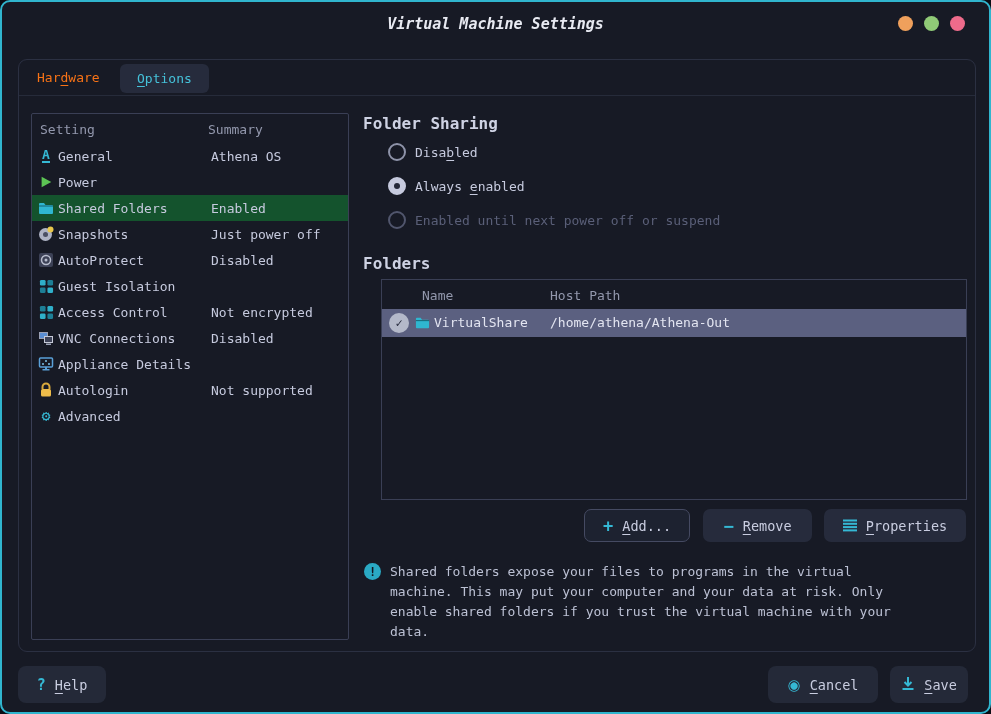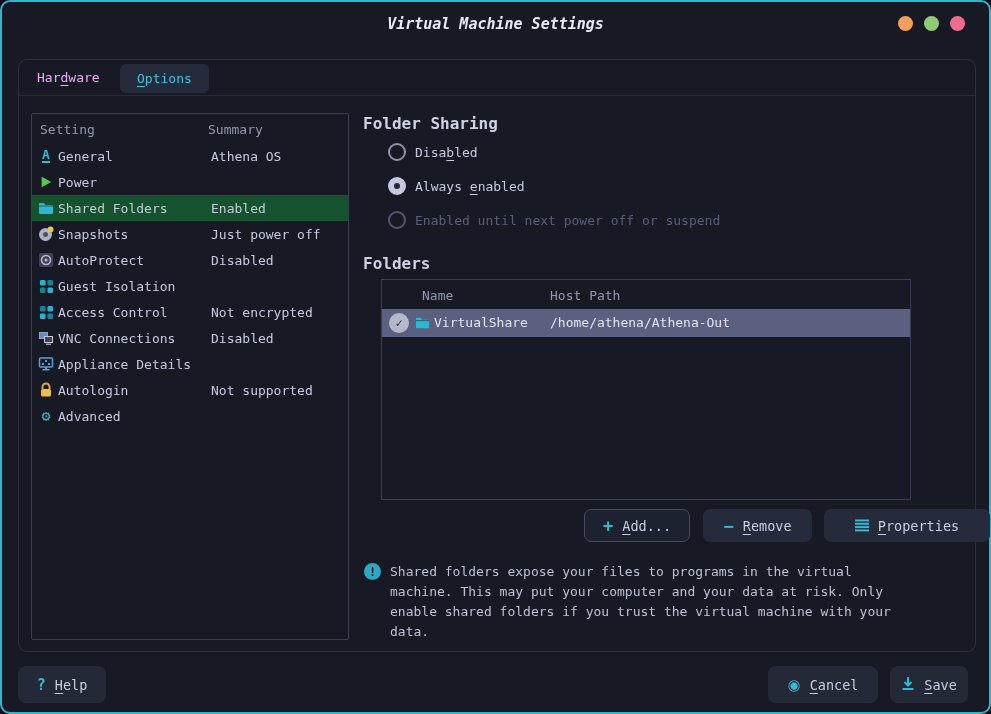--- a/index.html
+++ b/index.html
@@ -12,21 +12,21 @@
   .titlebar { position:absolute; left:0; top:0; right:0; height:46px;font-style:italic; }
   .title { text-align:center; line-height:44px; font-weight:bold; font-size:15px; color:#e8eaf2; }
   .traffic { position:absolute; right:24px; top:14px; display:flex; gap:11px; }
   .light { width:15px; height:15px; border-radius:50%; cursor:pointer; }
   .light-min { background:#efa05c; } .light-max { background:#90ca77; } .light-close { background:#ee6b8b; }
 
   
   .tab-frame { position:absolute; left:16px; top:57px; width:958px; height:593px;
     border:1px solid #2b3042; border-radius:9px; }
   .tab-bar { position:absolute; left:0; top:0; right:0; height:36px; border-bottom:1px solid #262b3a; }
-  .tab-hardware { position:absolute; left:18px; top:0; height:36px; line-height:36px; color:#f0abfc; cursor:pointer; }
+  .tab-hardware { position:absolute; left:18px; top:0; height:36px; line-height:36px; color:#f97316; cursor:pointer; }
   .tab-options { position:absolute; left:101px; top:4px; height:29px; line-height:29px; padding:0 17px;
     background:#262b3c; border-radius:6px; color:#45c2da; cursor:pointer; }
   .key { text-decoration:underline; text-underline-offset:3px; text-decoration-thickness:1px; }
 
   
   .settings-panel { position:absolute; left:12px; top:53px; width:318px; height:527px;
     border:1px solid #3a3f55; border-radius:2px; }
   .list-head { position:relative; height:29px; color:#9398ad; }
   .list-head span { position:absolute; top:8px; }
   .lh-setting { left:8px; } .lh-summary { left:176px; }
@@ -48,40 +48,40 @@
   .radio-row { position:absolute; left:369px; height:20px; display:flex; align-items:center; gap:9px;
     color:#c6cade; cursor:pointer; }
   .rr-1 { top:82px; } .rr-2 { top:116px; } .rr-3 { top:150px; }
   .radio { width:18px; height:18px; border-radius:50%; border:2px solid #8e93a9; flex:none;
     display:flex; align-items:center; justify-content:center; }
   .radio.checked { background:#c6cade; border-color:#c6cade; }
   .radio .dot { width:6px; height:6px; border-radius:50%; background:#232738; }
   .radio-row.disabled { color:#5a5f78; } .radio-row.disabled .radio { border-color:#51566d; }
 
   
-  .folders-table { position:absolute; left:362px; top:219px; width:530px; height:221px;
+  .folders-table { position:absolute; left:362px; top:219px; width:586px; height:221px;
     border:1px solid #3a3f55; }
   .t-head { position:relative; height:29px; color:#9398ad; }
   .t-head span { position:absolute; top:8px; }
   .th-name { left:40px; } .th-path { left:168px; }
   .t-row { position:relative; height:28px; background:#5b6080; color:#e3e5f1; cursor:pointer; }
   .check-circle { position:absolute; left:7px; top:4px; width:20px; height:20px; border-radius:50%;
     background:#b4b9c9; color:#272b3d; font-weight:bold; font-size:12px;
     display:flex; align-items:center; justify-content:center; }
   .t-row .row-folder { position:absolute; left:33px; top:6px; }
   .t-row .row-name { position:absolute; left:52px; line-height:28px; }
   .t-row .row-path { position:absolute; left:168px; line-height:28px; white-space:nowrap; }
 
   
   .btn { position:absolute; height:33px; border-radius:7px; background:#262b3c; color:#c9cde0;
     display:flex; align-items:center; justify-content:center; gap:9px; cursor:pointer; font-size:13.5px; }
   .btn .bic { color:#35b8d4; font-weight:bold; display:inline-flex; align-items:center; }
   .btn-add { left:565px; top:449px; width:106px; background:#1d2230; border:1px solid #454a62; }
   .btn-remove { left:684px; top:449px; width:109px; }
-  .btn-props { left:805px; top:449px; width:166px; }
+  .btn-props { left:805px; top:449px; width:142px; }
   .plus-glyph { font-size:17px; } .minus-glyph { font-size:17px; }
 
   
   .warn-icon { position:absolute; left:345px; top:503px; width:17px; height:17px; border-radius:50%;
     background:#2aa9c4; color:#12151f; font-weight:bold; font-size:12px;
     display:flex; align-items:center; justify-content:center; }
   .warn-text { position:absolute; left:371px; top:502px; width:586px; line-height:20px; color:#bcc1d4; }
 
   
   .fbtn { position:absolute; top:664px; height:37px; border-radius:8px; background:#242938; color:#c9cde0;

